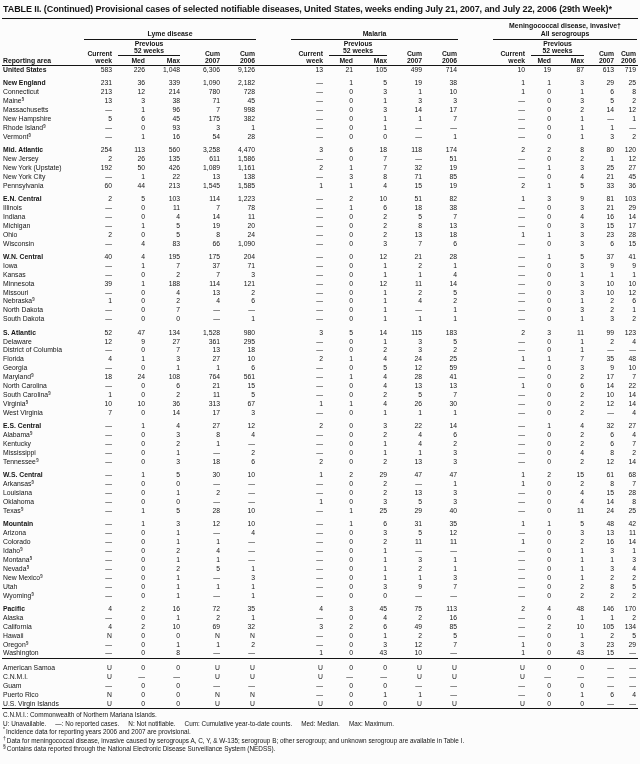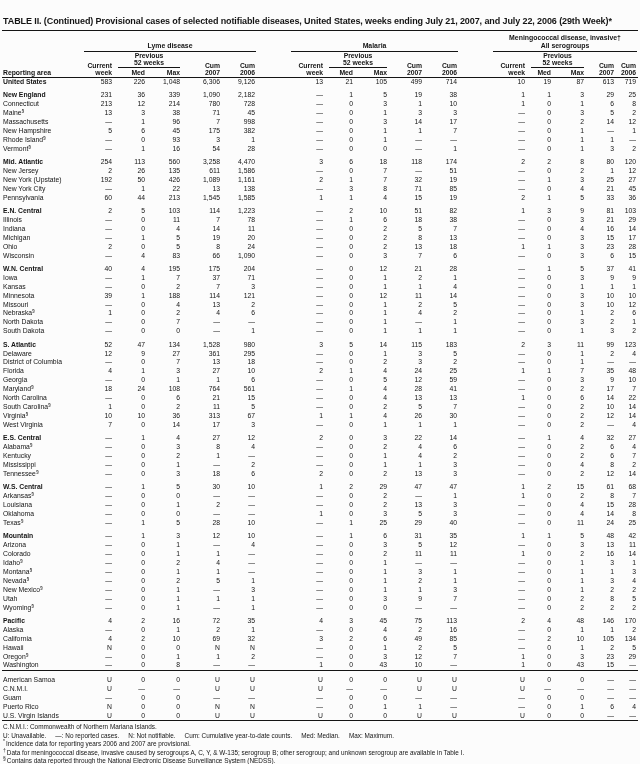--- a/index.html
+++ b/index.html
@@ -1,21 +1,21 @@
 <!DOCTYPE html>
 <html><head>
 <meta charset="utf-8">
 <style>
   html,body{margin:0;padding:0;background:#e8e8e8;}
   .page{
     width:640px;height:764px;box-sizing:border-box;background:#fcfcfc;
     padding:4px 2px 2px 2px;overflow:hidden;color:#141414;
     font-family:"Liberation Sans", sans-serif;
   }
-  .title{font-size:9px;font-weight:bold;line-height:10.5px;letter-spacing:-0.1px;margin:12px 1px 3px 1px;}
+  .title{font-size:9px;font-weight:bold;line-height:10.5px;letter-spacing:-0.1px;margin:0 1px 3px 1px;}
   table{border-collapse:collapse;table-layout:fixed;width:636px;
         border-top:1px solid #141414;border-bottom:1px solid #141414;}
   thead th{font-weight:bold;font-size:6.8px;line-height:7.6px;padding:0;vertical-align:bottom;white-space:nowrap;}
   .h1 th{height:21px;}
   .h2 th.p52{height:16px;}
   .h3 th{height:9px;}
   .areaTh{text-align:left;padding-left:1px;}
   .grp{border-bottom:1px solid #141414;padding-bottom:1px;text-align:center;font-size:6.9px;line-height:8px;}
   .grp.g1{margin:0 1px 0 6px;}
   .grp.g2{margin:0 1px 0 34px;}

